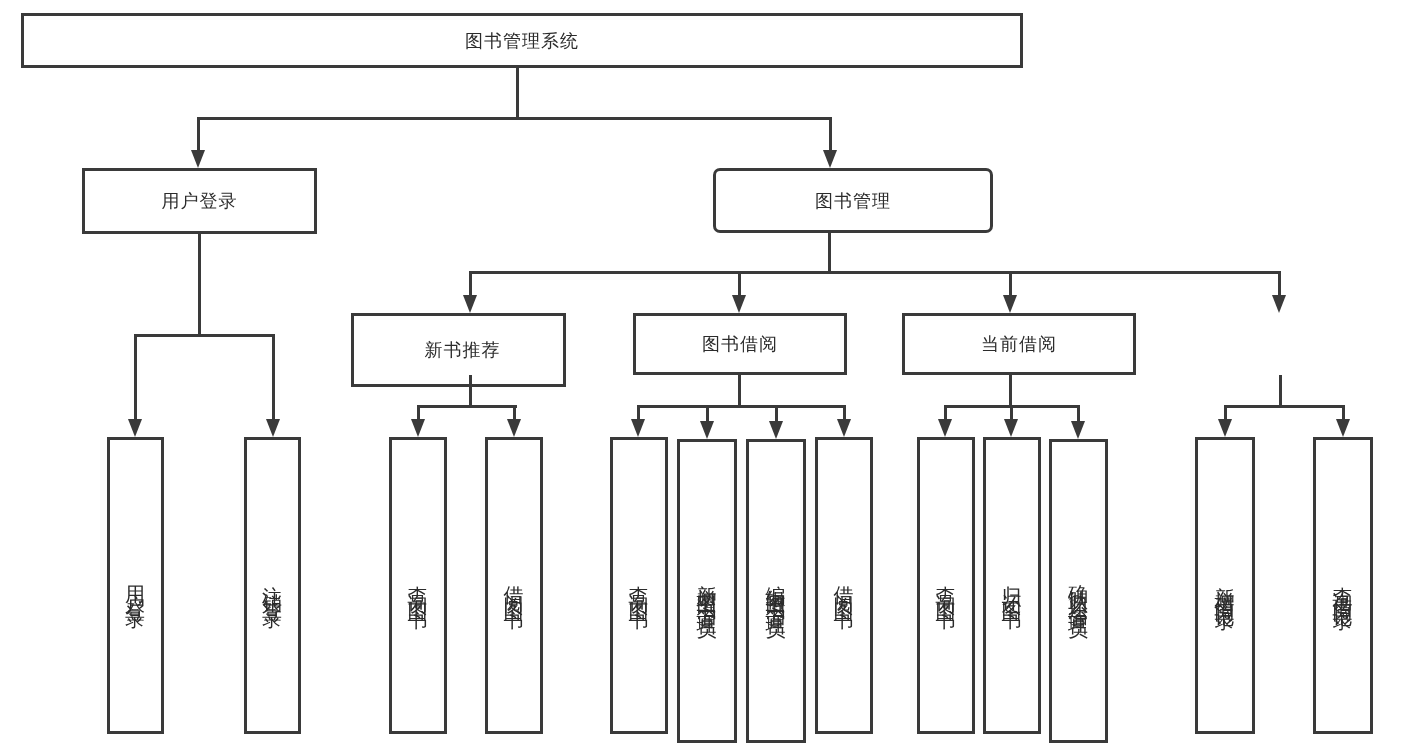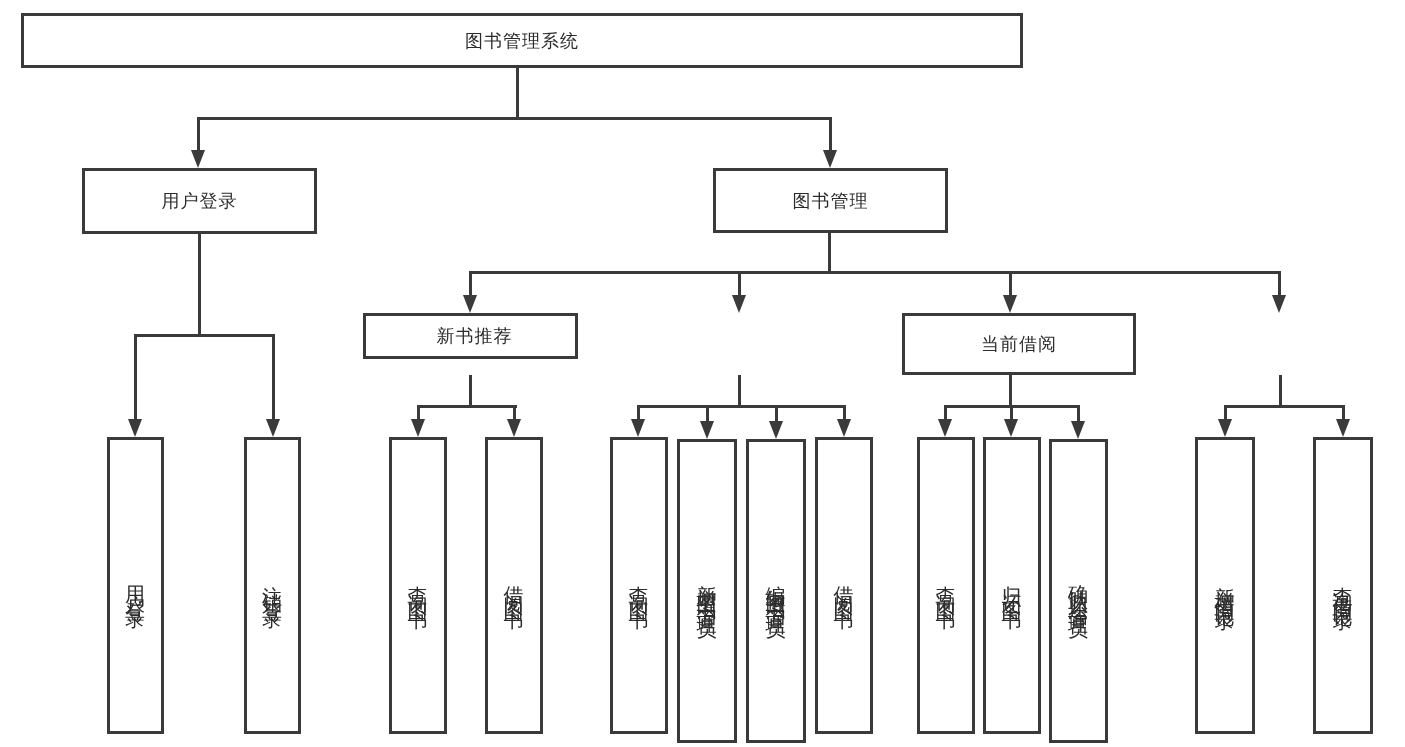--- a/index.html
+++ b/index.html
@@ -47,21 +47,21 @@
   <div class="vline" style="left:516px;top:68px;height:51px;"></div>
   <div class="hline" style="left:197px;top:117px;width:635px;"></div>
   <div class="vline" style="left:197px;top:117px;height:36px;"></div>
   <div class="arrow" style="left:191px;top:150px;"></div>
   <div class="vline" style="left:829px;top:117px;height:36px;"></div>
   <div class="arrow" style="left:823px;top:150px;"></div>
 
   <div class="box" style="left:82px;top:168px;width:235px;height:66px;">
     <span>用户登录</span>
   </div>
-  <div class="box" style="left:713px;top:168px;width:235px;height:65px;">
+  <div class="box" style="left:713px;top:168px;width:280px;height:65px;border-radius:7px;">
     <span>图书管理</span>
   </div>
 
   <div class="vline" style="left:198px;top:234px;height:102px;"></div>
   <div class="hline" style="left:134px;top:334px;width:141px;"></div>
   <div class="vline" style="left:134px;top:334px;height:86px;"></div>
   <div class="arrow" style="left:128px;top:419px;"></div>
   <div class="vline" style="left:272px;top:334px;height:86px;"></div>
   <div class="arrow" style="left:266px;top:419px;"></div>
 
@@ -69,22 +69,25 @@
   <div class="hline" style="left:469px;top:271px;width:812px;"></div>
   <div class="vline" style="left:469px;top:271px;height:27px;"></div>
   <div class="arrow" style="left:463px;top:295px;"></div>
   <div class="vline" style="left:738px;top:271px;height:27px;"></div>
   <div class="arrow" style="left:732px;top:295px;"></div>
   <div class="vline" style="left:1009px;top:271px;height:27px;"></div>
   <div class="arrow" style="left:1003px;top:295px;"></div>
   <div class="vline" style="left:1278px;top:271px;height:27px;"></div>
   <div class="arrow" style="left:1272px;top:295px;"></div>
 
-  <div class="box" style="left:363px;top:313px;width:215px;height:46px;padding-left:8px;">
+  <div class="box" style="left:351px;top:313px;width:215px;height:74px;padding-left:8px;">
     <span>新书推荐</span>
+  </div>
+  <div class="box" style="left:633px;top:313px;width:214px;height:62px;">
+    <span>图书借阅</span>
   </div>
   <div class="box" style="left:902px;top:313px;width:234px;height:62px;">
     <span>当前借阅</span>
   </div>
 
   <div class="vline" style="left:469px;top:375px;height:33px;"></div>
   <div class="hline" style="left:417px;top:405px;width:100px;"></div>
   <div class="vline" style="left:417px;top:405px;height:16px;"></div>
   <div class="arrow" style="left:411px;top:419px;"></div>
   <div class="vline" style="left:513px;top:405px;height:16px;"></div>

